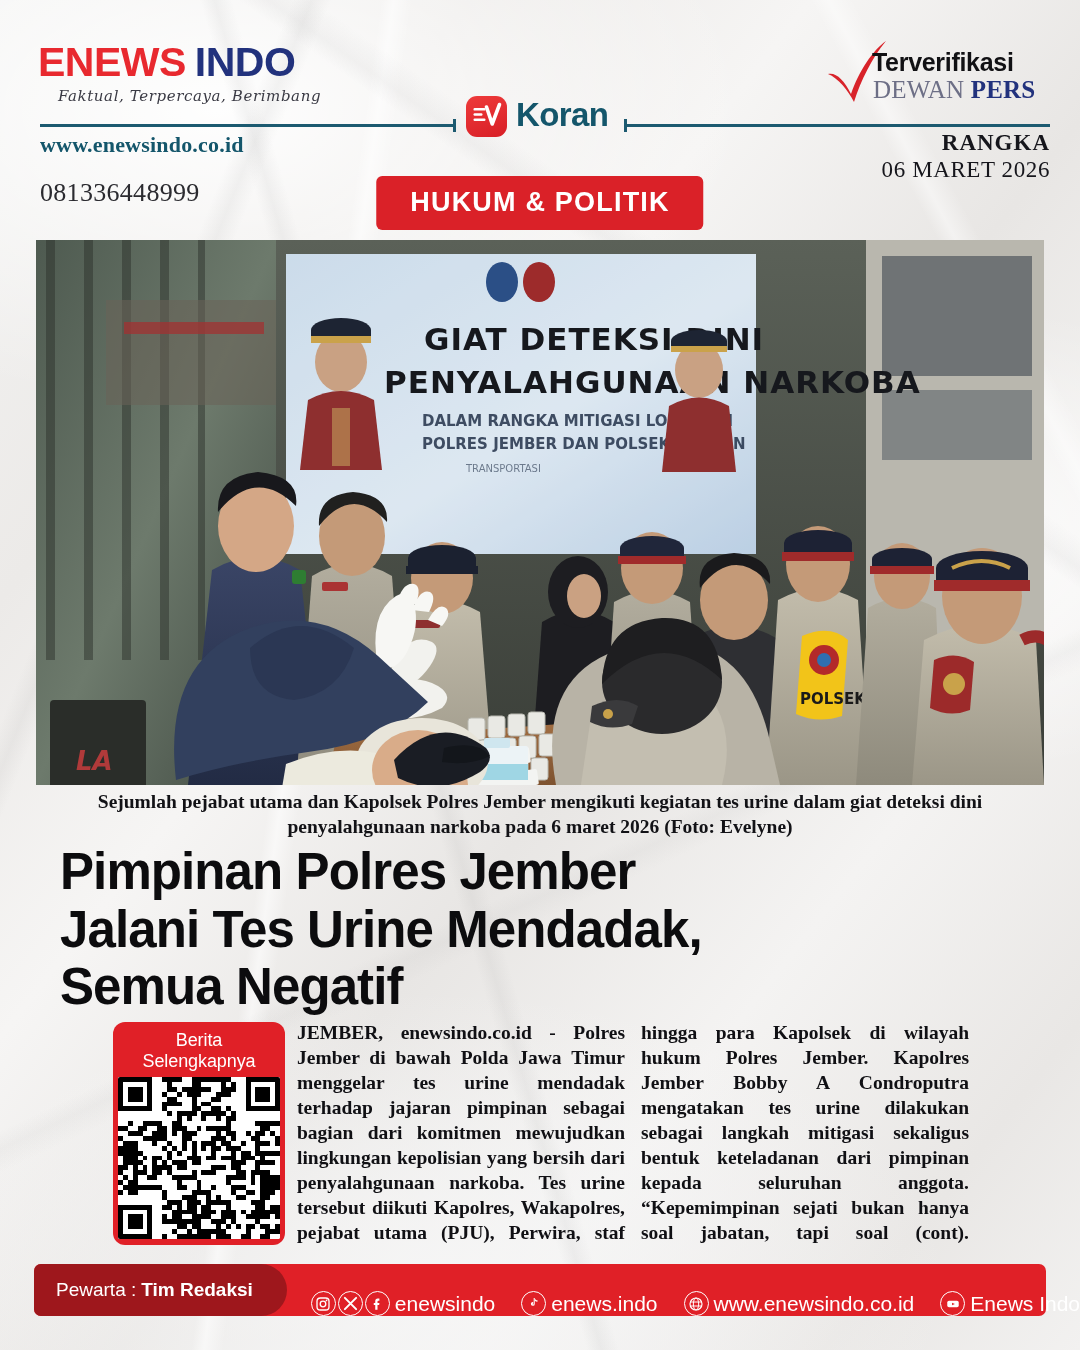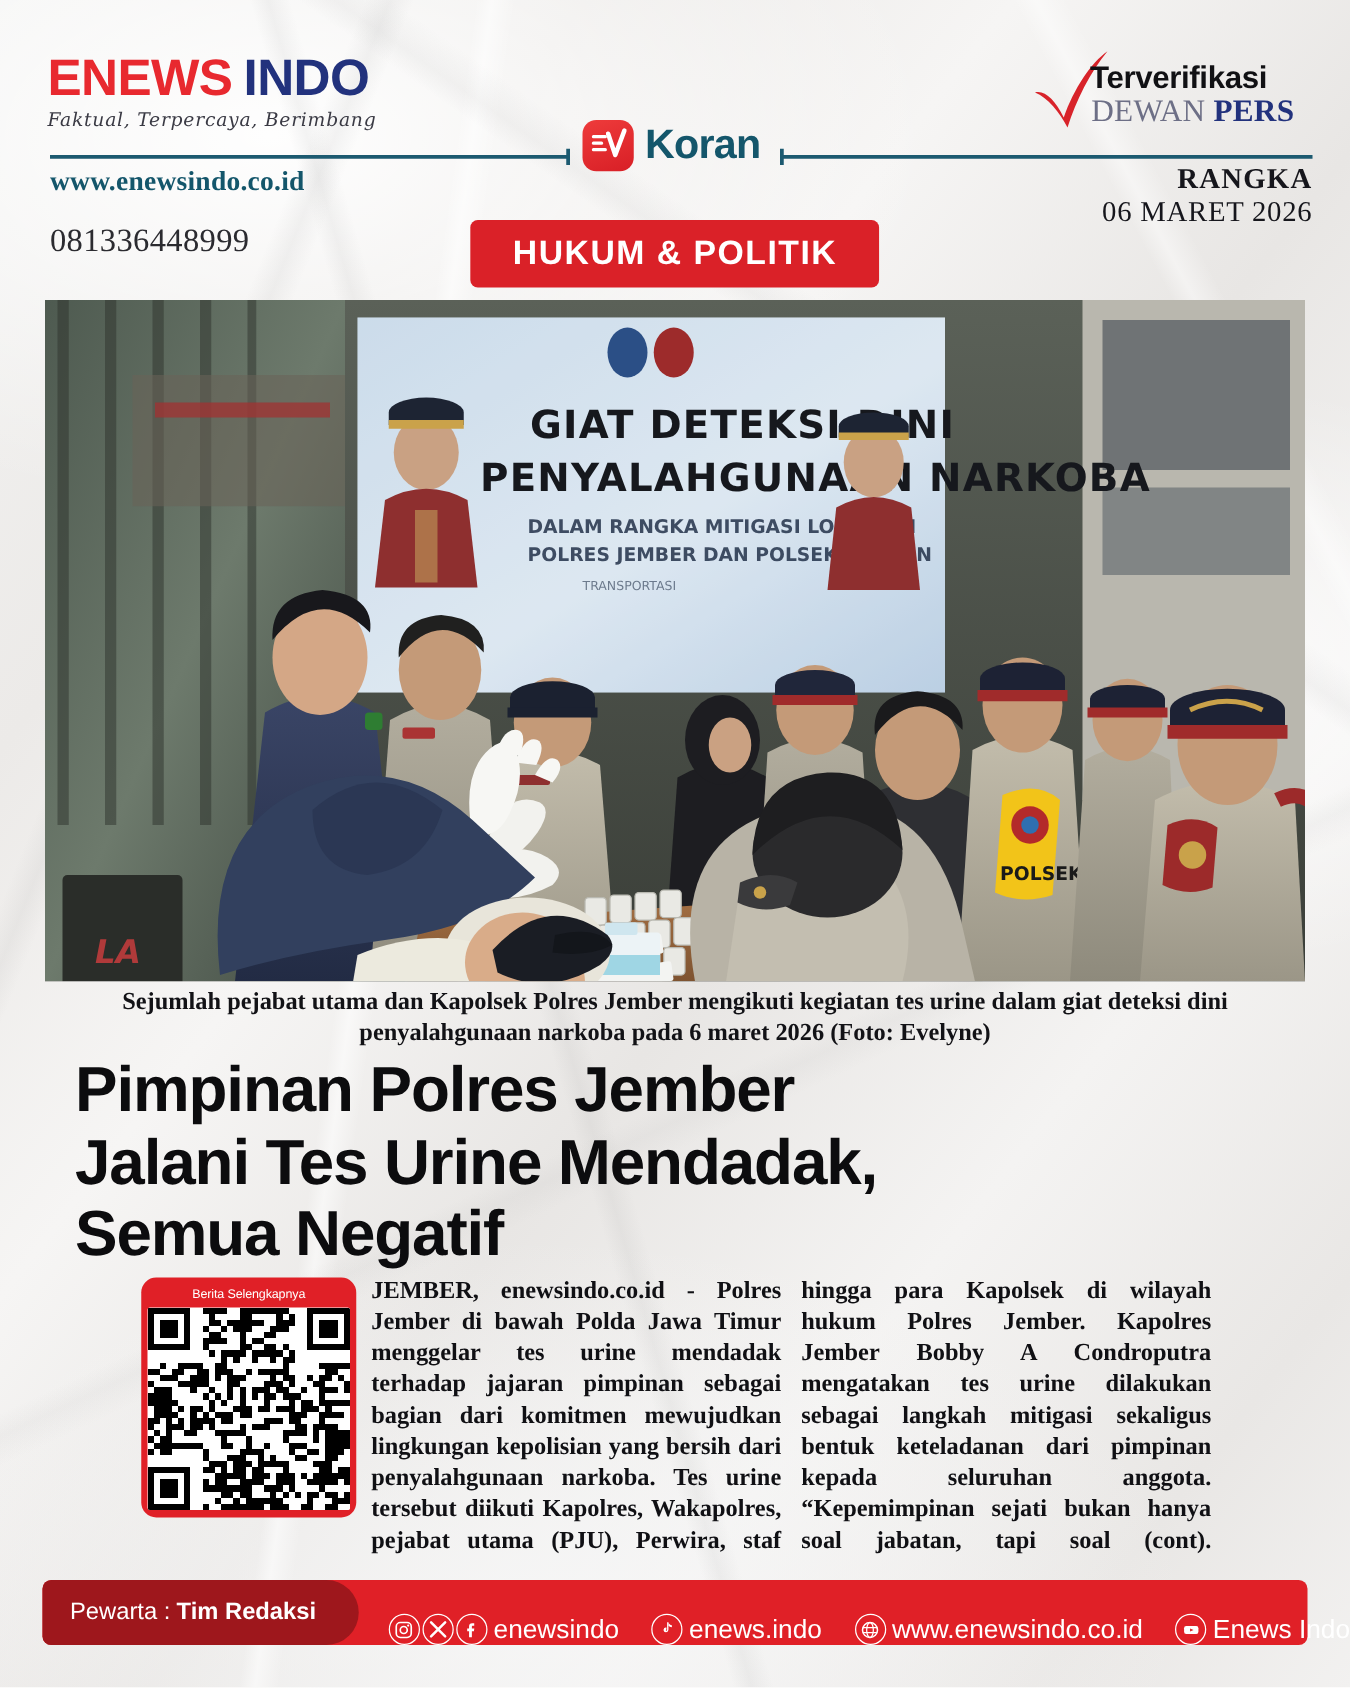--- a/index.html
+++ b/index.html
@@ -42,21 +42,21 @@
   .brand { position:absolute; left:38px; top:42px; }
   .brand-name {
     font-size:41px; font-weight:bold; letter-spacing:-.5px;
     line-height:1; white-space:nowrap;
   }
   .brand-e { color:#e8292f; }
   .brand-i { color:#22327d; margin-left:9px; }
   .brand-tag {
     font-family:"DejaVu Serif", serif;
     font-style:italic; font-size:15px; color:#3a3a44;
-    margin-top:4px; letter-spacing:.6px;
+    margin-top:4px; margin-left:20px; letter-spacing:.6px;
     transform:skewX(-9px); white-space:nowrap;
   }
 
   .rule-left {
     position:absolute; left:40px; top:124px;
     width:415px; height:3px; background:#1c5a70;
   }
   .rule-left::after {
     content:""; position:absolute; right:-1px; top:-5px;
     width:3px; height:13px; background:#1c5a70;
@@ -148,21 +148,21 @@
   .headline div { white-space:nowrap; }
 
   
   .qrbox {
     position:absolute; left:113px; top:1022px;
     width:172px;
     background:#e02027; border-radius:12px;
     padding:5px 5px 6px;
   }
   .qr-title {
-    color:#fff; font-size:10px; text-align:center;
+    color:#fff; font-size:18px; text-align:center;
     padding:3px 0 5px; letter-spacing:-.1px;
   }
   .qr-img { width:162px; height:162px; background:#fff; display:block; border-radius:2px; }
 
   .col {
     position:absolute; top:1020px;
     font-family:"Liberation Serif", serif;
     font-size:19.5px; font-weight:bold; line-height:1.285;
     color:#101014; text-align:justify;
   }

